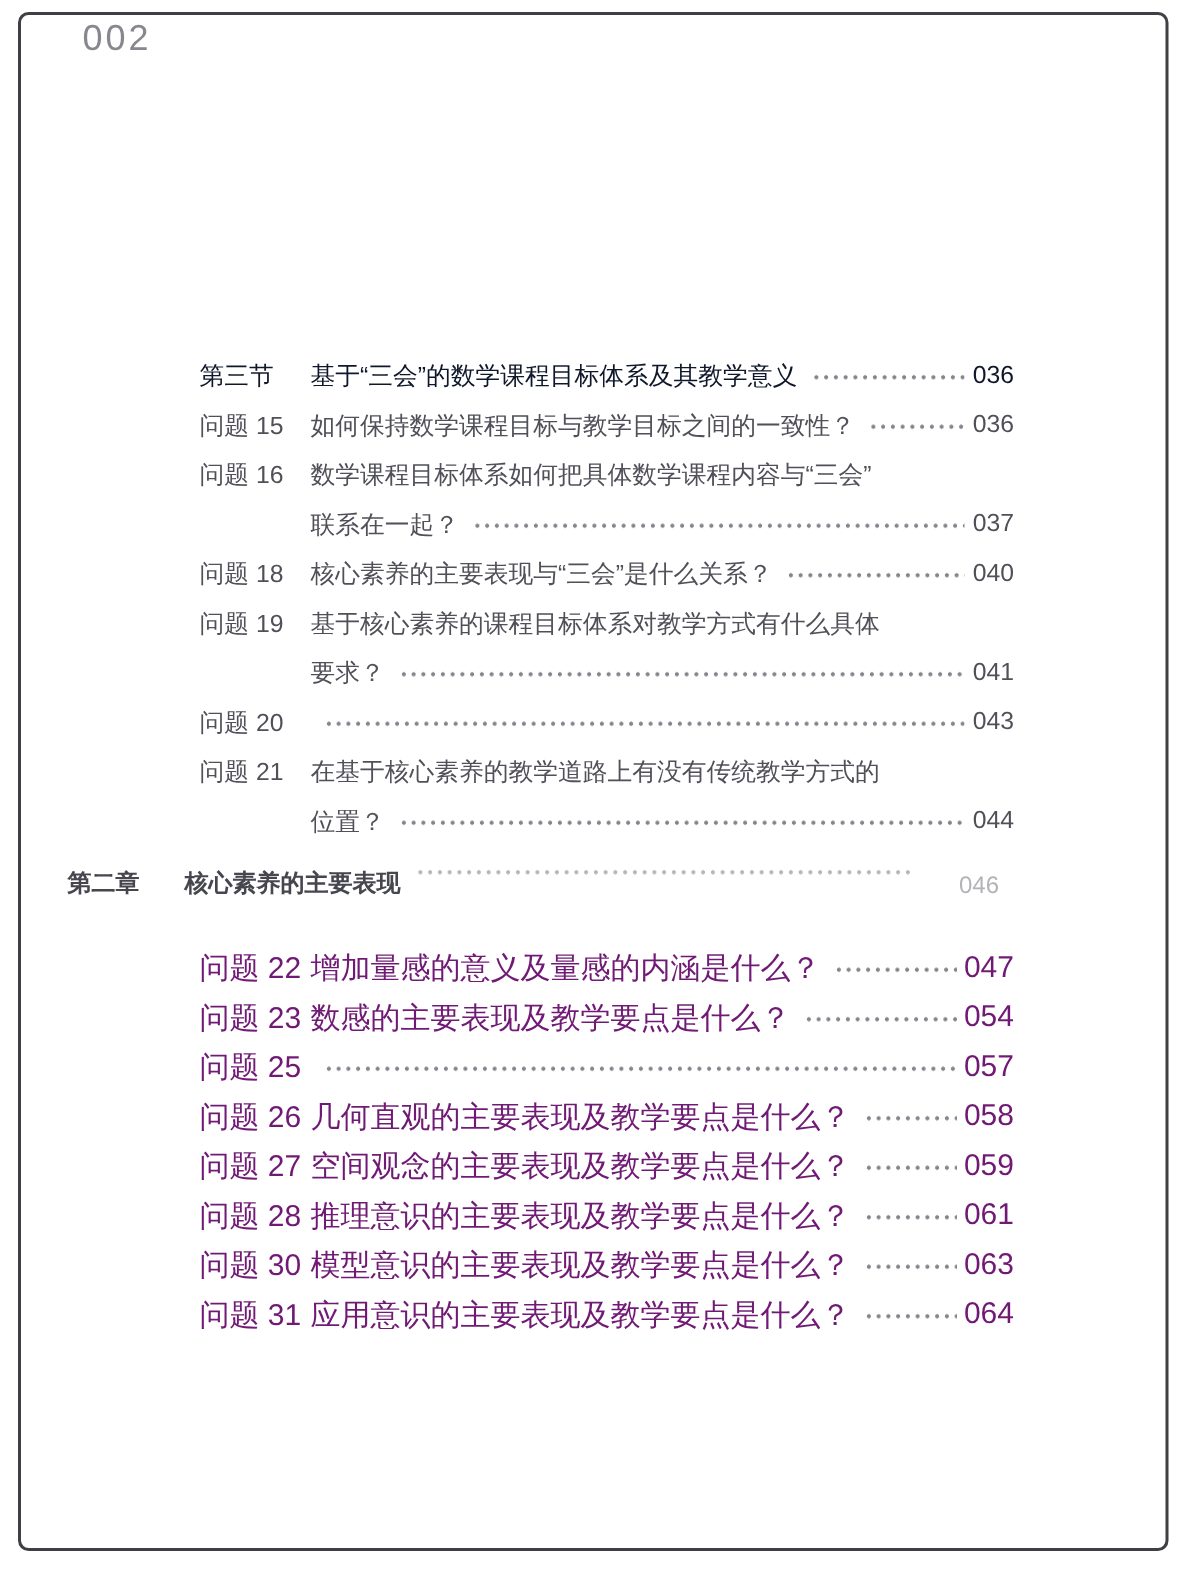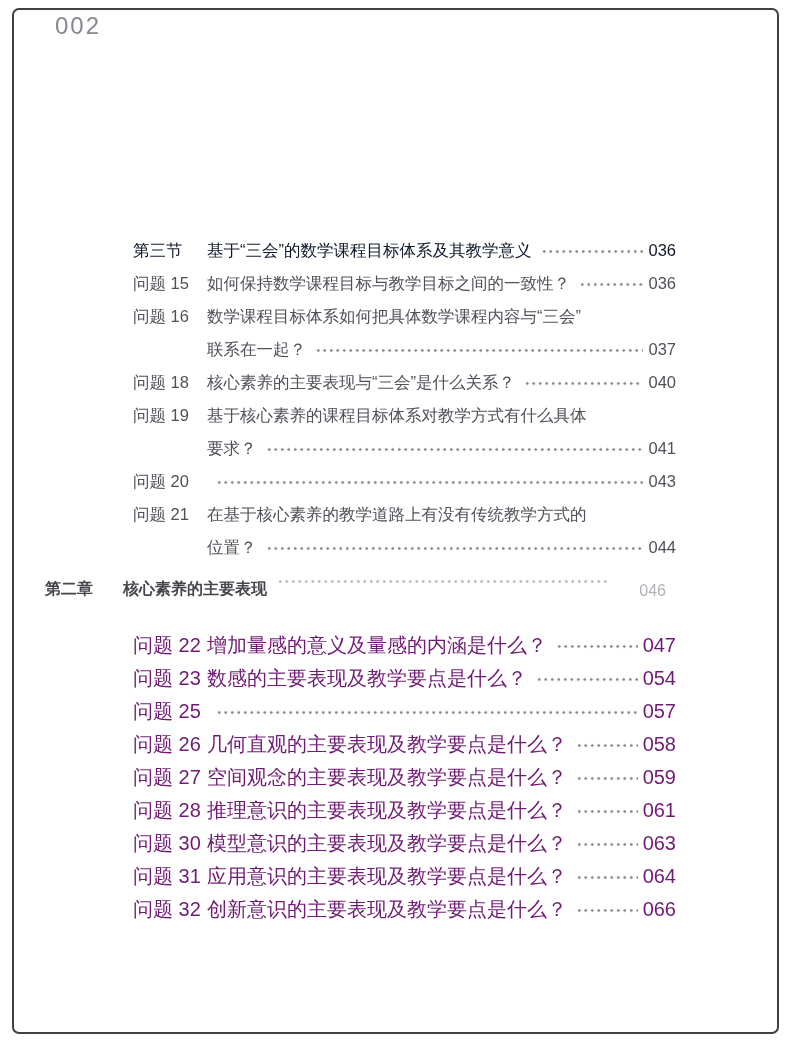--- a/index.html
+++ b/index.html
@@ -213,20 +213,14 @@
     <span class="pg">063</span>
   </div>
 
   <div class="row">
     <span class="lbl">问题 31</span>
     <span class="txt">应用意识的主要表现及教学要点是什么？</span>
     <span class="leader"></span>
     <span class="pg">064</span>
   </div>
 
-  <div class="row">
-    <span class="lbl">问题 32</span>
-    <span class="txt">创新意识的主要表现及教学要点是什么？</span>
-    <span class="leader"></span>
-    <span class="pg">066</span>
-  </div>
 
 </div>
 
 </body></html>

